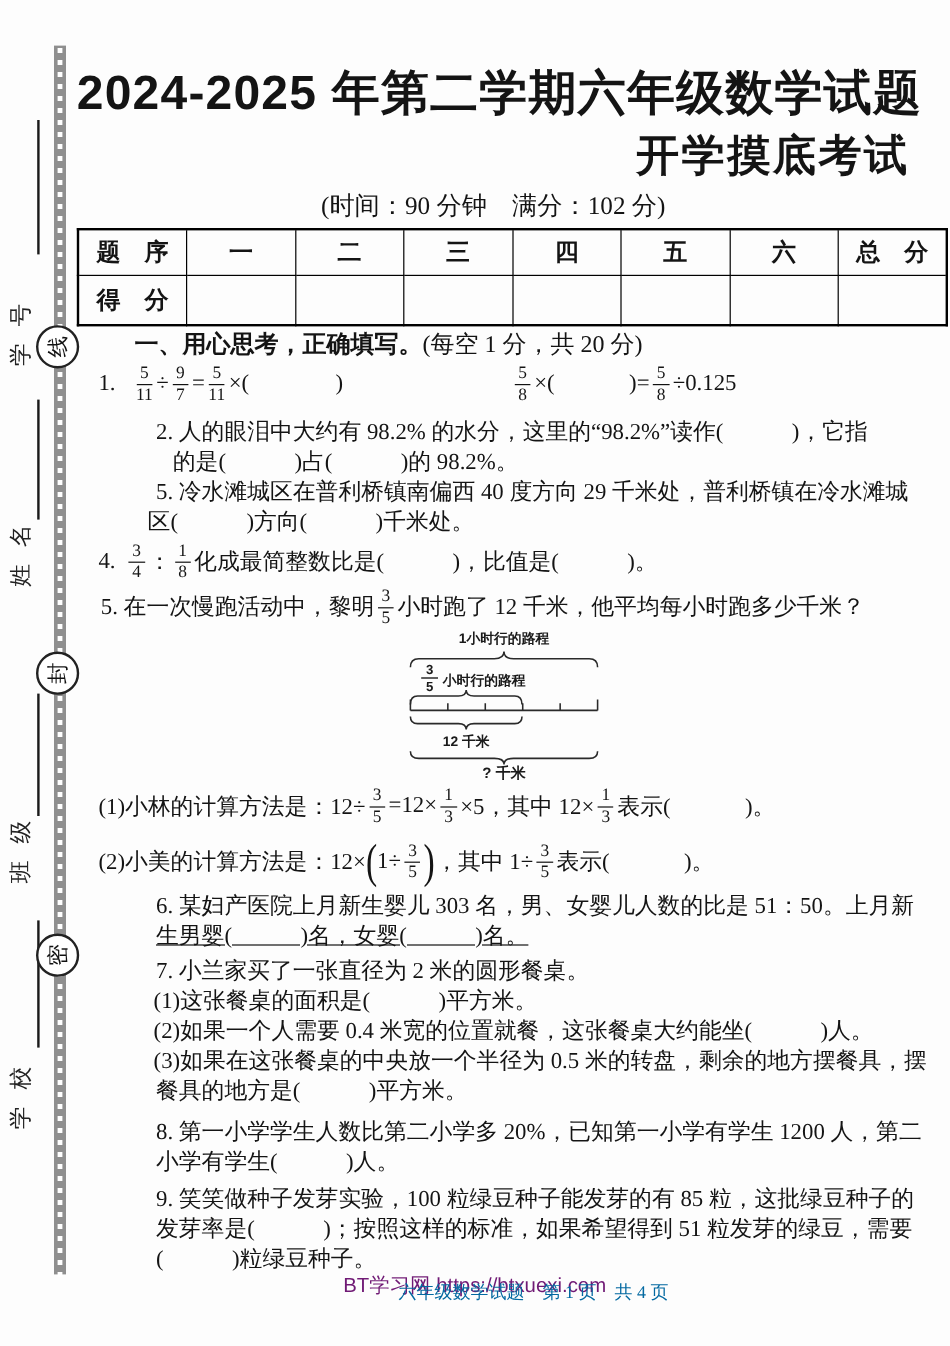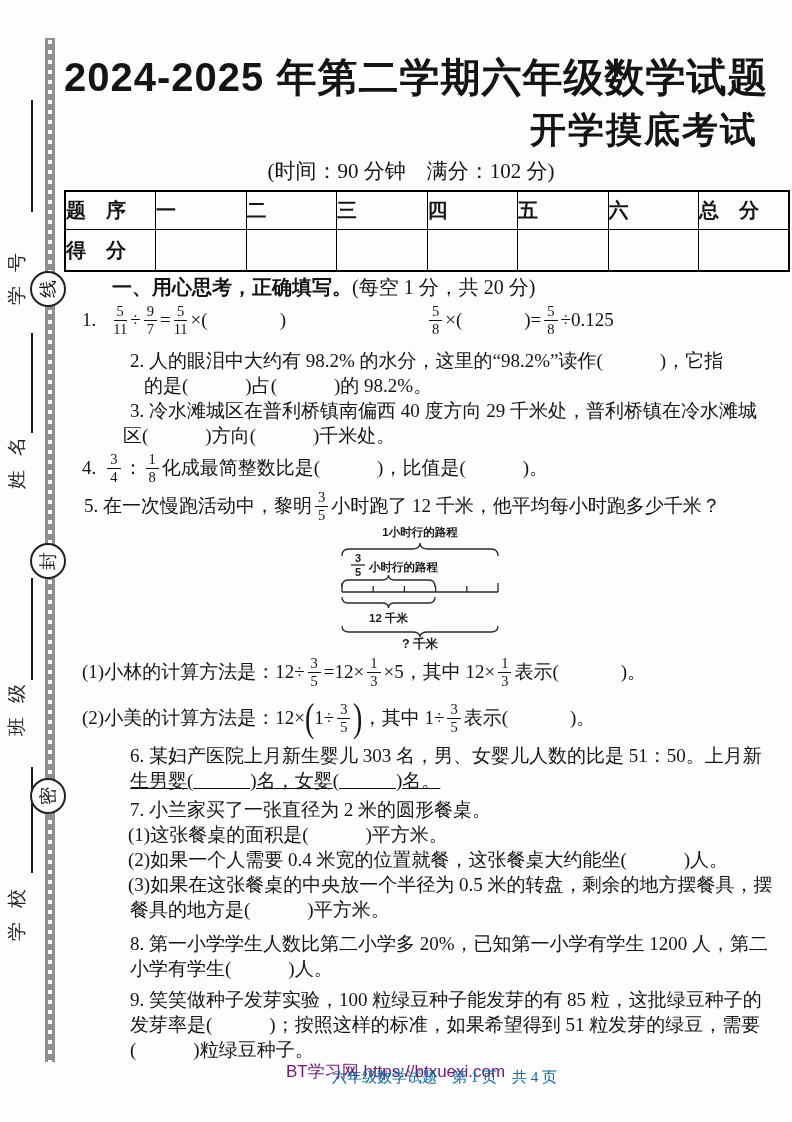--- a/index.html
+++ b/index.html
@@ -23,21 +23,21 @@
         font-family:"Liberation Sans","DejaVu Sans",sans-serif;font-weight:700;
         font-size:40px;letter-spacing:1px;white-space:nowrap;}
   .title2{position:absolute;left:64px;right:34px;top:106px;text-align:right;
         font-family:"Liberation Sans","DejaVu Sans",sans-serif;font-weight:700;
         font-size:36px;letter-spacing:2px;}
   .meta{position:absolute;left:64px;right:34px;top:157px;text-align:center;font-size:21px;}
 
   
   .score-table{position:absolute;left:64px;top:190px;width:726px;border-collapse:collapse;
         table-layout:fixed;}
-  .score-table td{border:1.5px solid #000;font-size:20px;font-weight:700;
+  .score-table td{border:1.5px solid #000;text-align:center;font-size:20px;font-weight:700;
         padding:0;}
   .score-table{border:2.5px solid #000;}
   .score-table .r1 td{height:37px;}
   .score-table .r2 td{height:40px;}
   .score-table td.c0{width:89px;}
 
   
   .ln{position:absolute;display:flex;align-items:center;white-space:nowrap;font-size:19px;}
   .tln{position:absolute;white-space:nowrap;font-size:19px;line-height:25px;padding-left:46px;}
   .sec-head{font-family:"Liberation Sans","DejaVu Sans",sans-serif;font-weight:700;font-size:20px;}
@@ -151,21 +151,21 @@
       <span class="frac">
         <span class="fn">5</span>
         <span class="fd">8</span>
       </span>
       <span>÷0.125</span>
     </div>
 
   <div class="tln" style="top:348px;left:84px;">2. 人的眼泪中大约有 98.2% 的水分，这里的“98.2%”读作(　　　)，它指</div>
   <div class="tln" style="top:373px;left:66px;margin-left:32px;">的是(　　　)占(　　　)的 98.2%。</div>
 
-  <div class="tln" style="top:398px;left:84px;">3. 冷水滩城区在普利桥镇南偏西 40 度方向 29 千米处，普利桥镇在冷水滩城</div>
+  <div class="tln" style="top:398px;left:84px;">5. 冷水滩城区在普利桥镇南偏西 40 度方向 29 千米处，普利桥镇在冷水滩城</div>
   <div class="tln" style="top:423px;left:66px;margin-left:11px;">区(　　　)方向(　　　)千米处。</div>
 
   <div class="ln" style="top:449px;left:82px;height:38px;">
       <span>4.</span>
       <span class="gap" style="width: 8px;"></span>
       <span class="frac">
         <span class="fn">3</span>
         <span class="fd">4</span>
       </span>
       <span>：</span>

